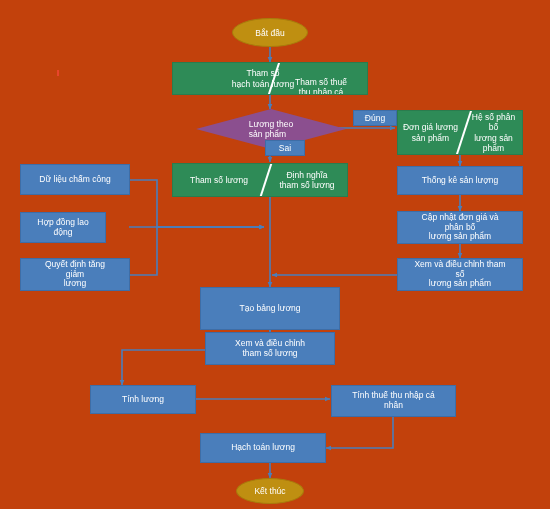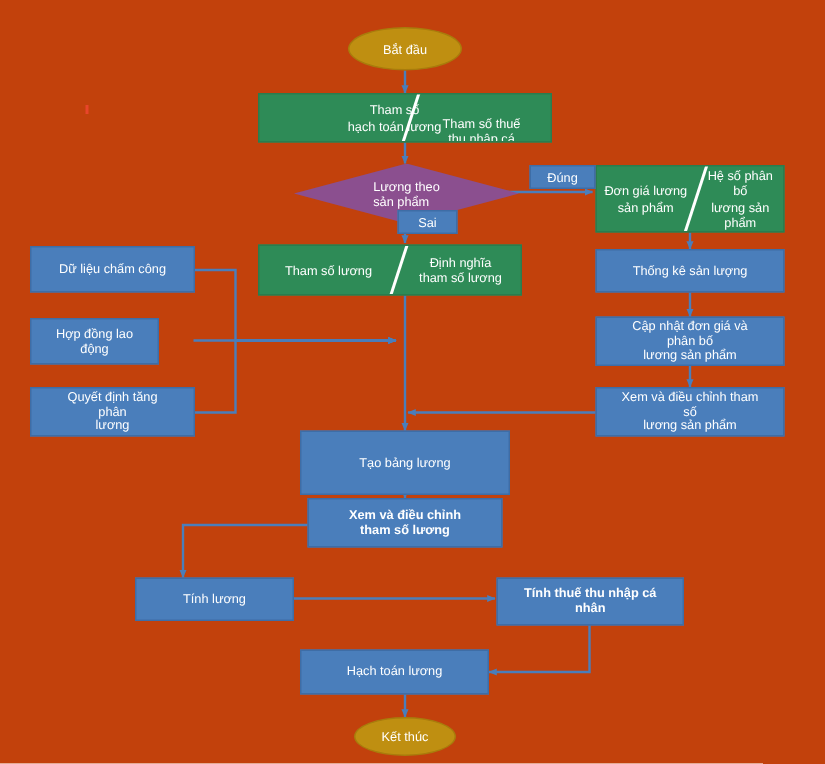--- a/index.html
+++ b/index.html
@@ -232,39 +232,39 @@
 
   <div class="node proc" style="left:20px; top:164px; width:110px; height:31px;">
     <span style="white-space:pre-line;">Dữ liệu chấm công</span>
   </div>
 
   <div class="node proc" style="left:20px; top:212px; width:86px; height:31px;">
     <span style="white-space:pre-line;">Hợp đồng lao động</span>
   </div>
 
   <div class="node proc" style="left:20px; top:258px; width:110px; height:33px;">
-    <span style="white-space:pre-line;">Quyết định tăng phân
+    <span style="white-space:pre-line;">Quyết định tăng giảm
 lương</span>
   </div>
 
   <div class="node proc" style="left:200px; top:287px; width:140px; height:43px;">
     <span style="white-space:pre-line;">Tạo bảng lương</span>
   </div>
 
   <div class="node proc" style="left:205px; top:332px; width:130px; height:33px;">
-    <span style="white-space:pre-line;font-weight:bold;">Xem và điều chỉnh
+    <span style="white-space:pre-line;">Xem và điều chỉnh
 tham số lương</span>
   </div>
 
   <div class="node proc" style="left:90px; top:385px; width:106px; height:29px;">
     <span style="white-space:pre-line;">Tính lương</span>
   </div>
 
   <div class="node proc" style="left:331px; top:385px; width:125px; height:32px;">
-    <span style="white-space:pre-line;font-weight:bold;">Tính thuế thu nhập cá nhân</span>
+    <span style="white-space:pre-line;">Tính thuế thu nhập cá nhân</span>
   </div>
 
   <div class="node proc" style="left:200px; top:433px; width:126px; height:30px;">
     <span style="white-space:pre-line;">Hạch toán lương</span>
   </div>
 
   <div class="term" style="left:236px; top:478px; width:68px; height:26px;">
     <span>Kết thúc</span>
   </div>
 

